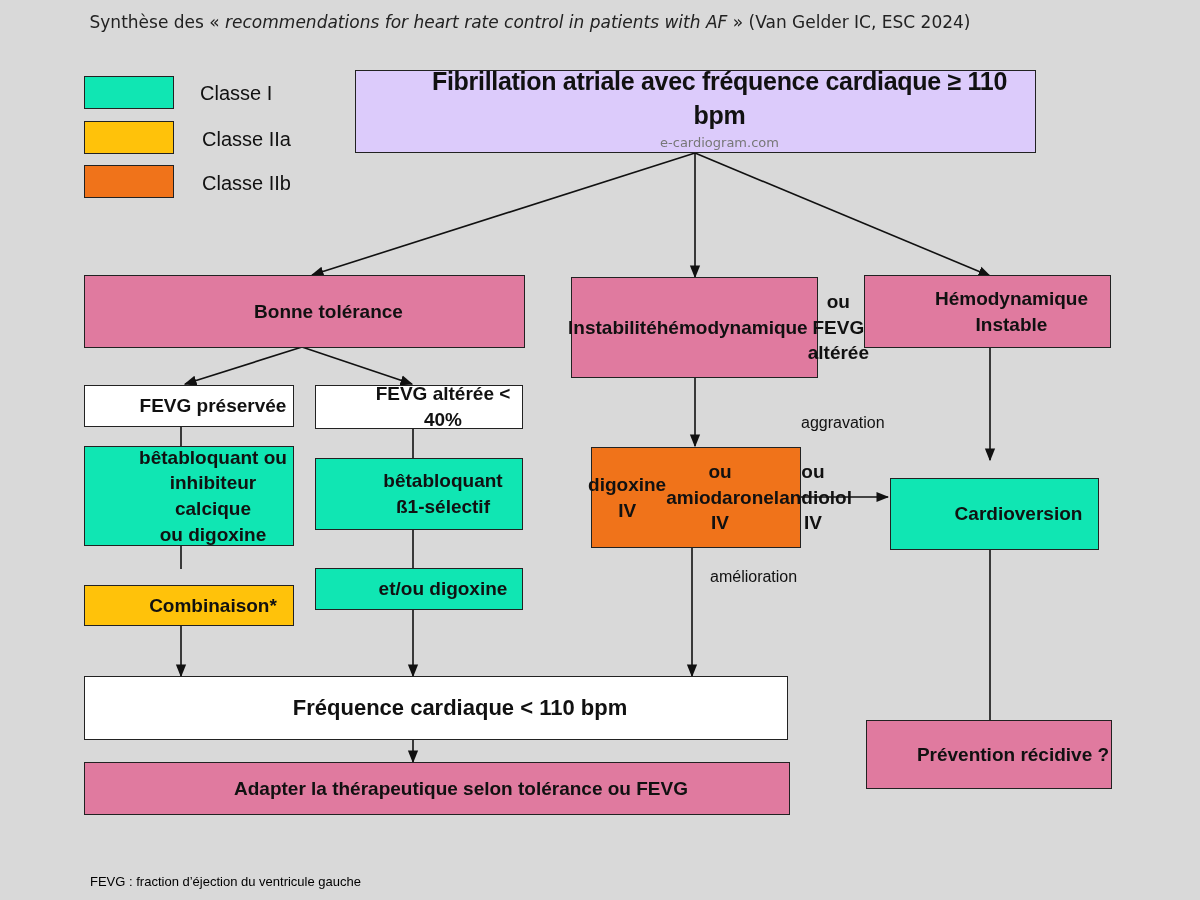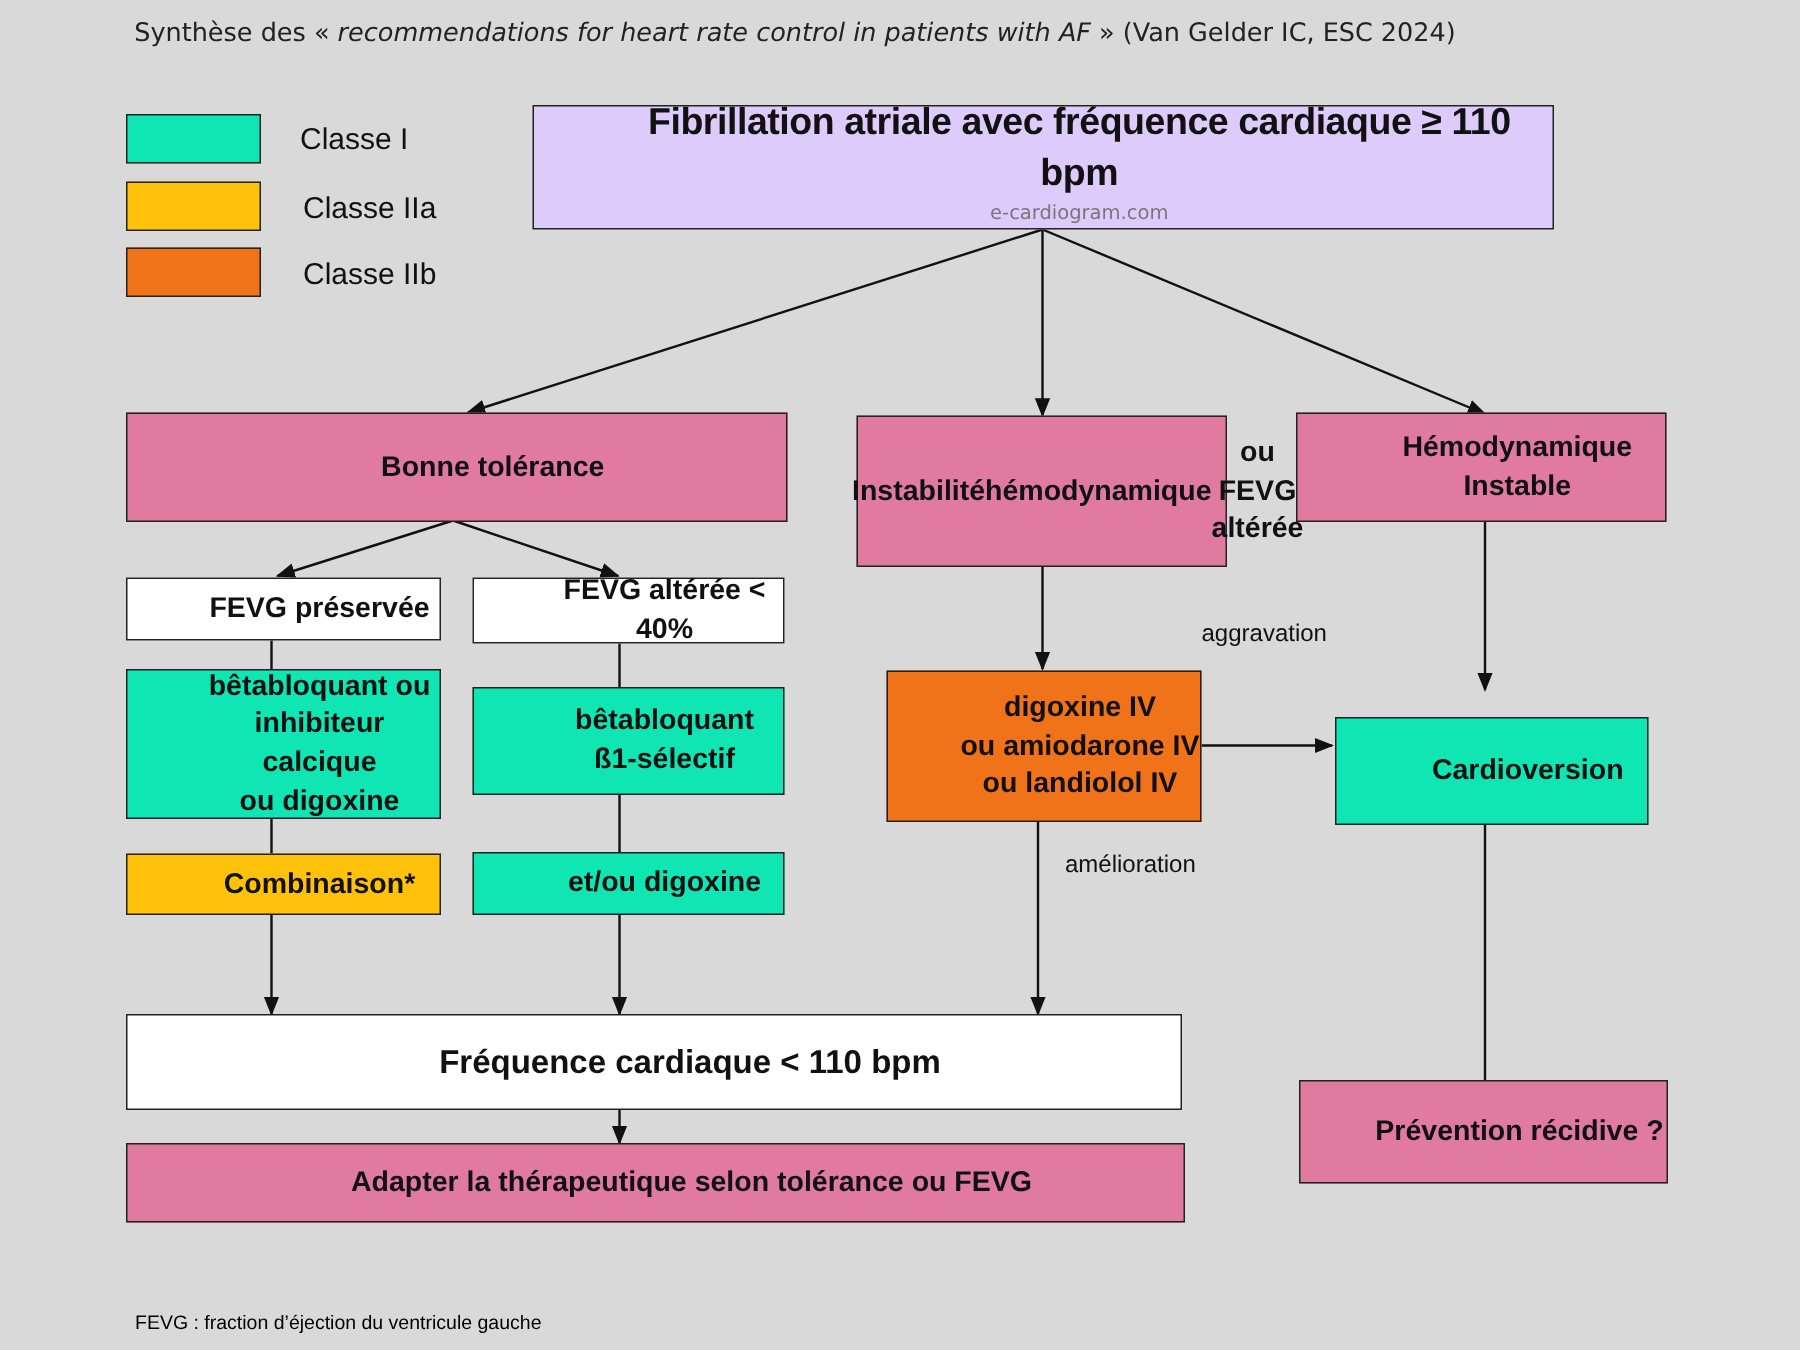--- a/index.html
+++ b/index.html
@@ -4,21 +4,21 @@
 <style>
   html, body { margin:0; padding:0; }
   body { width:1200px; height:900px; background:#d9d9d9; position:relative; overflow:hidden;
          font-family:"Liberation Sans", sans-serif; color:#111; }
   .abs { position:absolute; }
   .box { position:absolute; box-sizing:border-box; border:1.5px solid #222;
          display:flex; align-items:center; justify-content:center; text-align:center;
          font-weight:bold; font-size:19px; line-height:1.35; color:#111;padding-left:48px; }
   .pink { background:#e07a9f; }
   .teal { background:#10e6b3; }
-  .yellow { background:#ffc20a; }
+  .yellow { background:#ffc20a;margin-top:16px; }
   .orange { background:#f0731a; }
   .white { background:#ffffff; }
   .lavender { background:#dccbfb; }
   #title { left:0; width:1060px; top:12px; text-align:center; font-size:17px;
            font-family:"DejaVu Sans", sans-serif; color:#222; }
   #title i { font-style:italic; }
   .legend-swatch { position:absolute; width:90px; height:33px; box-sizing:border-box; border:1.5px solid #222; }
   .legend-label { position:absolute; font-size:20px; color:#111; }
   #arrows { position:absolute; left:0; top:0; }
   .note { position:absolute; font-size:16px; color:#111; }
@@ -100,21 +100,21 @@
   <span>ß1-sélectif</span>
 </div>
 
 <div class="box yellow" style="left:84px;top:569px;width:210px;height:41px;">
   <span>Combinaison*</span>
 </div>
 <div class="box teal" style="left:315px;top:568px;width:208px;height:42px;">
   <span>et/ou digoxine</span>
 </div>
 
-<div class="box orange" style="left:591px;top:447px;width:210px;height:101px;flex-direction:column;">
+<div class="box orange" style="left:591px;top:447px;width:210px;height:101px;">
   <span>digoxine IV</span>
   <span>ou amiodarone IV</span>
   <span>ou landiolol IV</span>
 </div>
 <div class="box teal" style="left:890px;top:478px;width:209px;height:72px;">
   <span>Cardioversion</span>
 </div>
 
 <div class="note" style="left:801px;top:414px;">aggravation</div>
 <div class="note" style="left:710px;top:568px;">amélioration</div>

